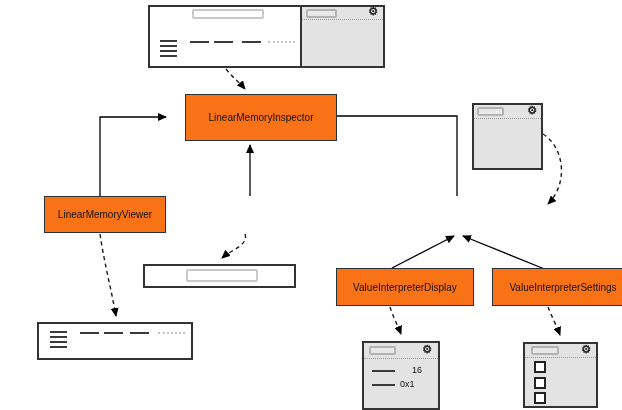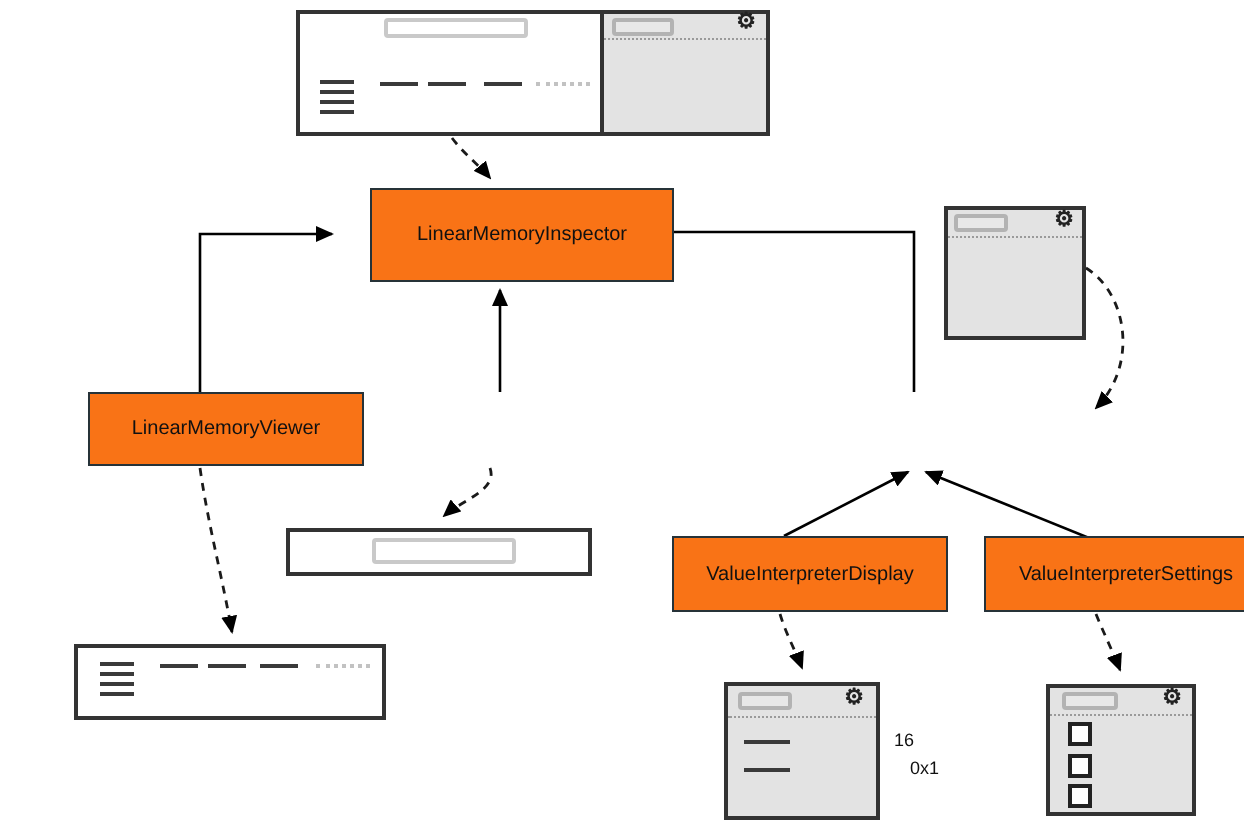--- a/index.html
+++ b/index.html
@@ -29,21 +29,21 @@
   .hline   { position:absolute; height:2px; background:#3a3a3a; }
   .dotline { position:absolute; height:0; border-top:2px dotted #c2c2c2; }
   .dotsep  { position:absolute; left:0; right:0; height:0; border-top:1px dotted #9a9a9a; }
 
   .gear { position:absolute; font-size:11px; font-weight:bold; color:#222; line-height:1; }
 
   .checkbox {
     position:absolute; width:12px; height:12px; box-sizing:border-box;
     background:#fff; border:2px solid #222;
   }
-  .mock-text { position:absolute; font-size:9px; color:#111; line-height:1;margin-left:35px; }
+  .mock-text { position:absolute; font-size:9px; color:#111; line-height:1; }
 </style>
 </head>
 <body>
 
 <div id="canvas">
 
   <svg id="connectors" viewBox="0 0 622 410" xmlns="http://www.w3.org/2000/svg">
     <defs>
       <marker id="arr" markerUnits="userSpaceOnUse" markerWidth="9" markerHeight="8" refX="8" refY="4" orient="auto">
         <path d="M0,0 L9,4 L0,8 Z" fill="#000"></path>
@@ -76,21 +76,21 @@
     <div class="dotline" style="left:118px; top:34px; width:27px;"></div>
   </div>
   <div class="mock mock-gray" style="left:300px; top:5px; width:85px; height:63px;">
     <div class="mock-input gray" style="left:4px; top:2px; width:31px; height:9px;"></div>
     <div class="gear" style="right:5px; top:-1px;">⚙</div>
     <div class="dotsep" style="top:12px;"></div>
   </div>
 
   <div class="class-box" style="left:171px; top:94px; width:152px; height:47px;">LinearMemoryInspector</div>
 
-  <div class="class-box" style="left:30px; top:196px; width:138px; height:37px;">LinearMemoryViewer</div>
+  <div class="class-box" style="left:30px; top:196px; width:122px; height:37px;">LinearMemoryViewer</div>
 
 
 
   <div class="class-box" style="left:322px; top:268px; width:138px; height:38px;">ValueInterpreterDisplay</div>
 
   <div class="class-box" style="left:478px; top:268px; width:142px; height:38px;">ValueInterpreterSettings</div>
 
   <div class="mock mock-gray" style="left:472px; top:103px; width:71px; height:67px;">
     <div class="mock-input gray" style="left:3px; top:2px; width:27px; height:9px;"></div>
     <div class="gear" style="right:4px; top:0px;">⚙</div>
@@ -112,21 +112,21 @@
     <div class="dotline" style="left:119px; top:8px; width:27px;"></div>
   </div>
 
   <div class="mock mock-gray" style="left:362px; top:341px; width:78px; height:69px;">
     <div class="mock-input gray" style="left:5px; top:3px; width:27px; height:9px;"></div>
     <div class="gear" style="right:6px; top:1px;">⚙</div>
     <div class="dotsep" style="top:15px;"></div>
     <div class="hline" style="left:8px; top:27px; width:23px;"></div>
     <div class="mock-text" style="left:48px; top:23px;">16</div>
     <div class="hline" style="left:8px; top:41px; width:23px;"></div>
-    <div class="mock-text" style="left:56px; top:37px;">0x1</div>
+    <div class="mock-text" style="left:36px; top:37px;">0x1</div>
   </div>
 
   <div class="mock mock-gray" style="left:523px; top:342px; width:75px; height:66px;">
     <div class="mock-input gray" style="left:6px; top:2px; width:28px; height:9px;"></div>
     <div class="gear" style="right:5px; top:0px;">⚙</div>
     <div class="dotsep" style="top:13px;"></div>
     <div class="checkbox" style="left:9px; top:17px;"></div>
     <div class="checkbox" style="left:9px; top:33px;"></div>
     <div class="checkbox" style="left:9px; top:48px;"></div>
   </div>

